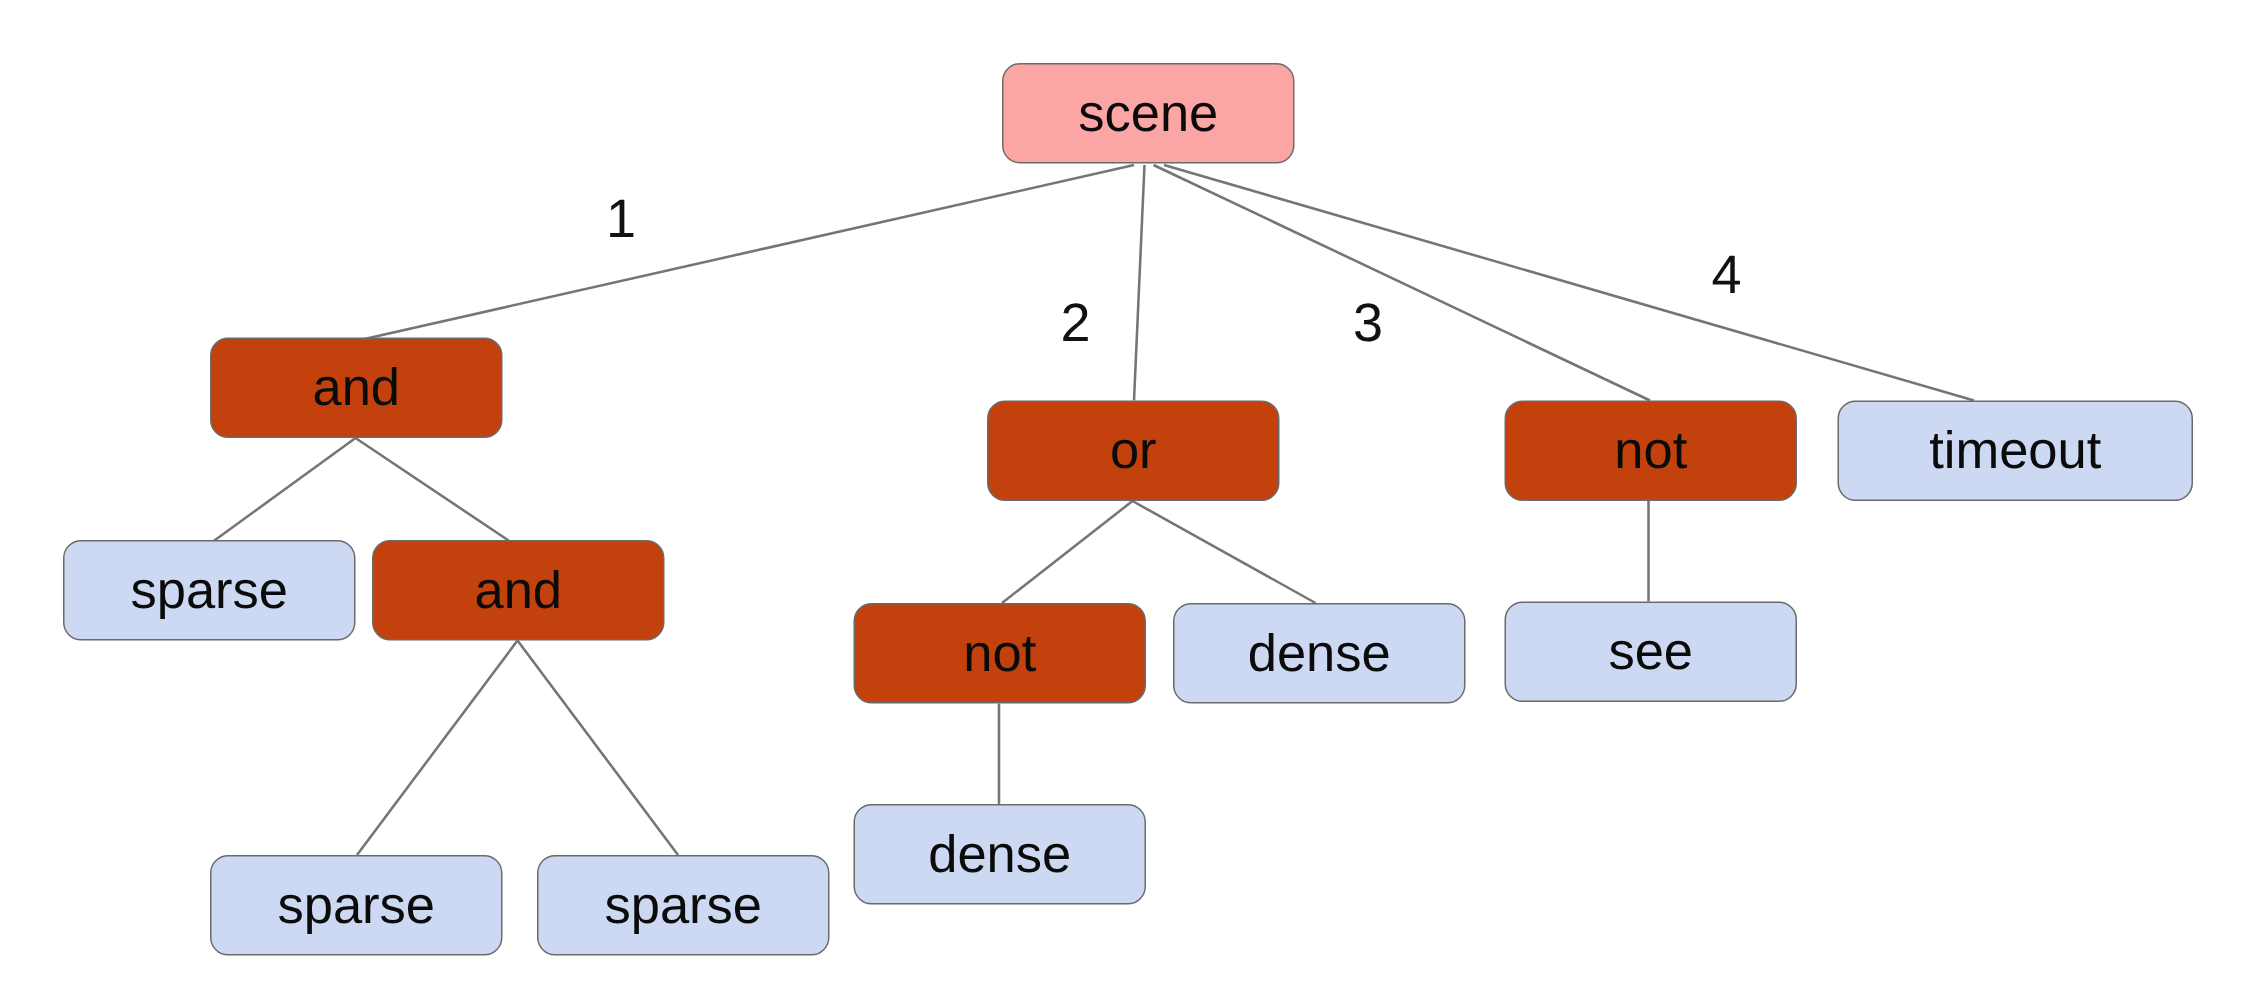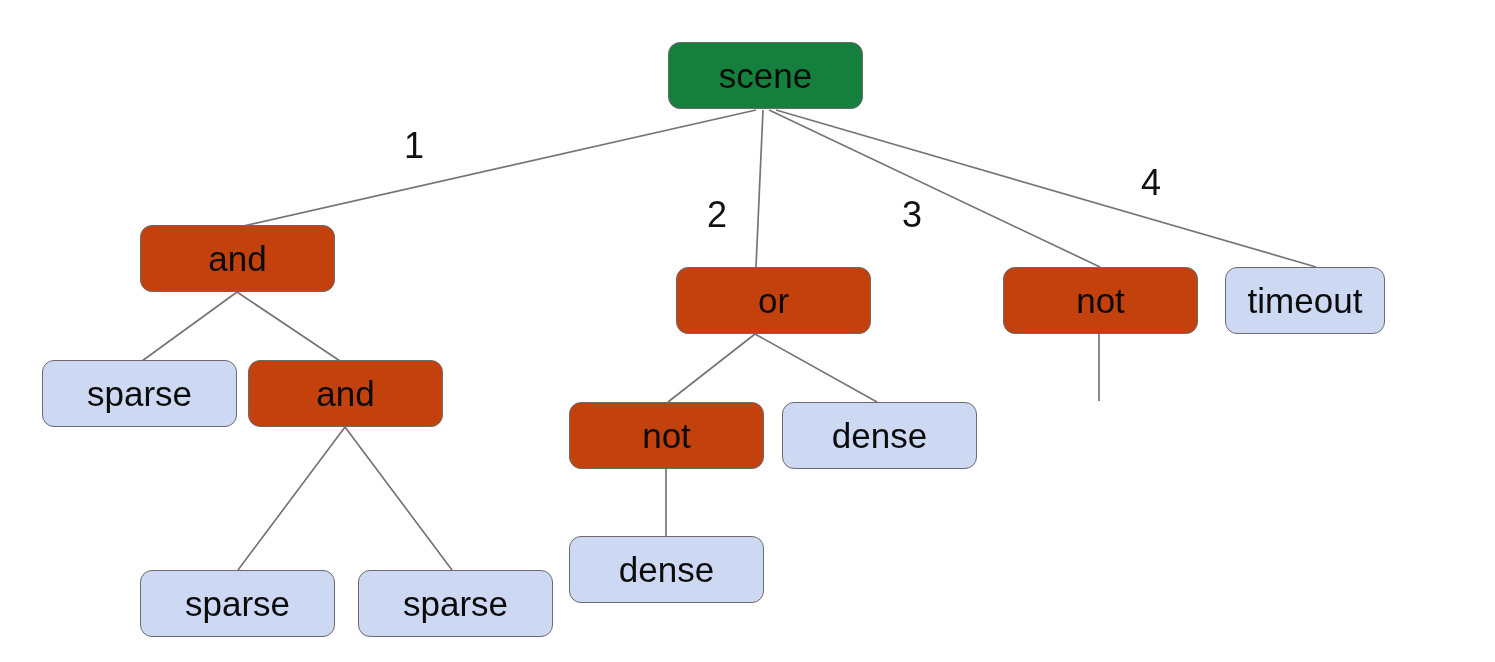--- a/index.html
+++ b/index.html
@@ -33,21 +33,21 @@
     border: 1.8px solid #6b6b6b;
     border-radius: 12px;
     display: flex;
     align-items: center;
     justify-content: center;
     font-size: 35px;
     line-height: 1;
     color: #0b0b0b;
     white-space: nowrap;
   }
-  .node--root { background: #15803d; }
+  .node--root { background: #fca5a5; }
   .node--op   { background: #c2410c; }
   .node--leaf { background: #cdd9f2; }
   .edge-label {
     position: absolute;
     transform: translate(-50%, -50%);
     font-size: 36px;
     line-height: 1;
     color: #111111;
   }
 </style>
@@ -73,34 +73,35 @@
 
   <div class="edge-label" style="left:414px; top:146px;">1</div>
   <div class="edge-label" style="left:717px; top:215px;">2</div>
   <div class="edge-label" style="left:912px; top:215px;">3</div>
   <div class="edge-label" style="left:1151px; top:183px;">4</div>
 
   <div class="node node--root" style="left:668px; top:42px;">scene</div>
 
   <div class="node node--op" style="left:140px; top:225px;">and</div>
 
-  <div class="node node--op" style="left:676px; top:267px;">or</div>
+  <div class="node node--op" style="left:658px; top:267px;">or</div>
 
   <div class="node node--op" style="left:1003px; top:267px;">not</div>
 
-  <div class="node node--leaf" style="left:1225px; top:267px; width:160px;">timeout</div>
+  <div class="node node--leaf" style="left:1225px; top:267px; width:237px;">timeout</div>
 
   <div class="node node--leaf" style="left:42px; top:360px;">sparse</div>
 
   <div class="node node--op" style="left:248px; top:360px;">and</div>
 
   <div class="node node--op" style="left:569px; top:402px;">not</div>
 
   <div class="node node--leaf" style="left:782px; top:402px;">dense</div>
 
+  <div class="node node--leaf" style="left:1003px; top:401px;">see</div>
 
   <div class="node node--leaf" style="left:569px; top:536px;">dense</div>
 
   <div class="node node--leaf" style="left:140px; top:570px;">sparse</div>
 
   <div class="node node--leaf" style="left:358px; top:570px;">sparse</div>
 
 </div>
 
 </body></html>

